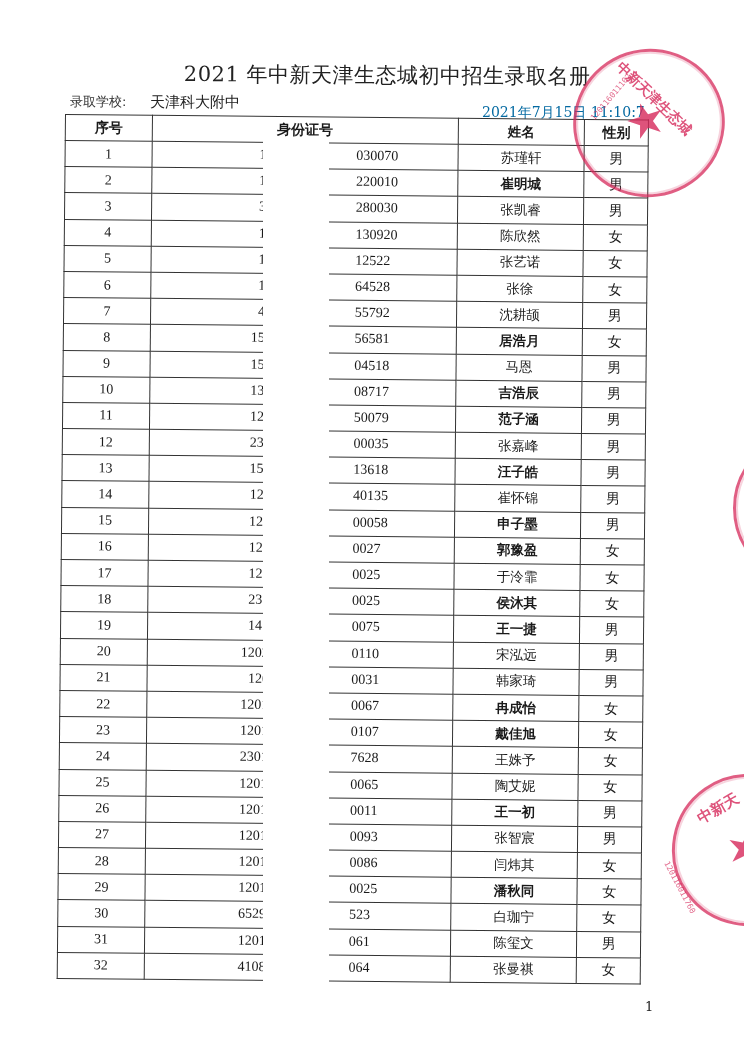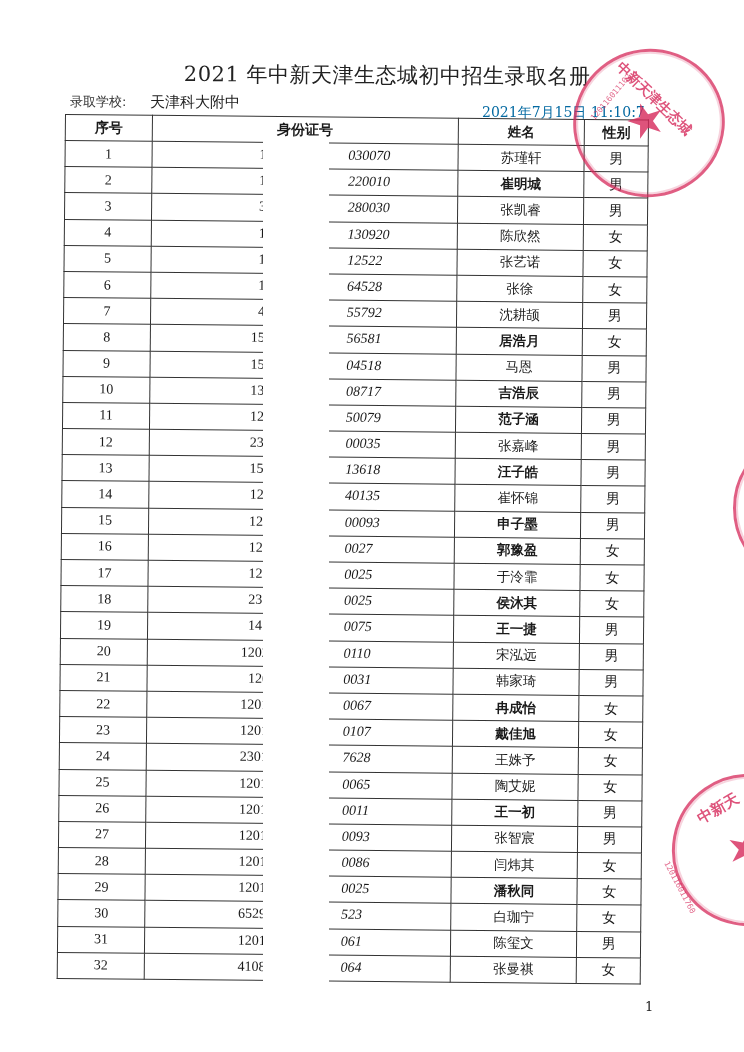--- a/index.html
+++ b/index.html
@@ -48,21 +48,21 @@
   }
   th {
     font-family: "DejaVu Sans", sans-serif;
     font-weight: bold; font-size: 14px; height: 25px;
   }
   .c-idx { width: 82px; text-align: center; font-family: "Liberation Serif", serif; font-size: 14px; }
   .c-id { width: 292px; position: relative; font-family: "Liberation Serif", serif; font-size: 14px; }
   .c-name { width: 120px; text-align: center; font-family: "DejaVu Sans", sans-serif; font-size: 13.5px; }
   .c-sex { width: 60px; text-align: center; font-family: "DejaVu Sans", sans-serif; font-size: 14px; }
   .id-left { position: absolute; right: 170px; top: 4px; }
-  .id-right { position: absolute; left: 196px; top: 4px; font-style: italic; }
+  .id-right { position: absolute; left: 204px; top: 4px; }
   .name-bold { font-weight: bold; }
   .mask {
     position: absolute; left: 263px; top: 137px; width: 66px; height: 860px;
     background: #ffffff;
   }
   .page-num {
     position: absolute; left: 645px; top: 999px; font-size: 13px; color: #222;
   }
   .stamp {
     position: absolute; border-radius: 50%;
@@ -229,21 +229,21 @@
               <span class="id-left">12011</span>
               <span class="id-right">40135</span>
             </td>
             <td class="c-name">崔怀锦</td>
             <td class="c-sex">男</td>
           </tr>
           <tr>
             <td class="c-idx">15</td>
             <td class="c-id">
               <span class="id-left">12010</span>
-              <span class="id-right">00093</span>
+              <span class="id-right">00058</span>
             </td>
             <td class="c-name name-bold">申子墨</td>
             <td class="c-sex">男</td>
           </tr>
           <tr>
             <td class="c-idx">16</td>
             <td class="c-id">
               <span class="id-left">12010</span>
               <span class="id-right">0027</span>
             </td>

